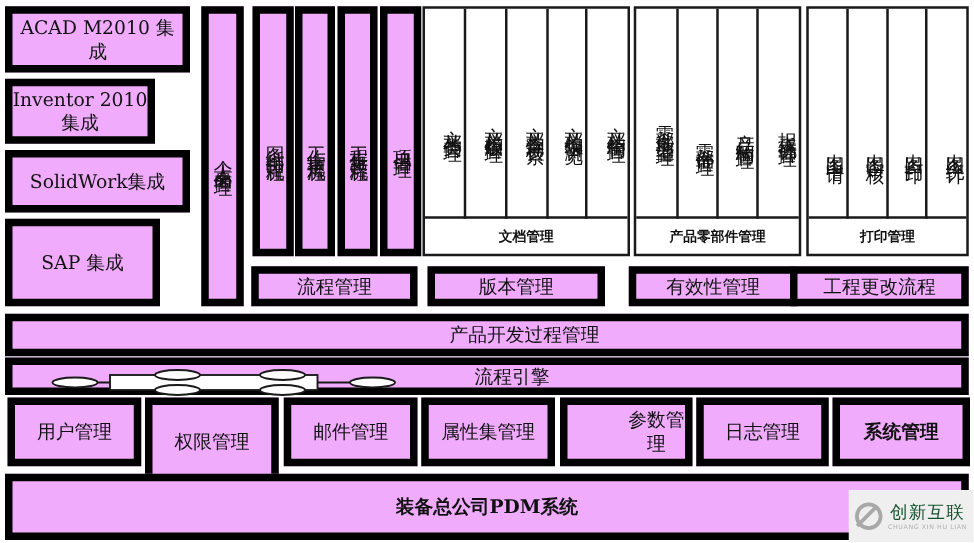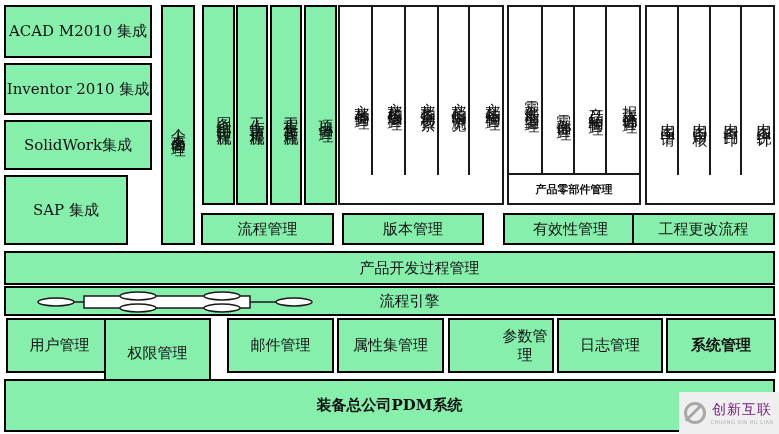--- a/index.html
+++ b/index.html
@@ -1,82 +1,84 @@
 <!DOCTYPE html>
 <html><head>
 <meta charset="utf-8">
 <style>
   html, body { margin:0; padding:0; background:#ffffff; }
   body { width:779px; height:434px; position:relative; overflow:hidden;
          font-family: "DejaVu Sans", "Liberation Sans", sans-serif; color:#111; }
-  .box { position:absolute; box-sizing:border-box; border:2px solid #000000; background:#86efac;
+  .box { position:absolute; box-sizing:border-box; border:6px solid #000000; background:#f0abfc;
          display:flex; align-items:center; justify-content:center; text-align:center; }
   .h { font-size:15px; font-family: "DejaVu Serif", "Liberation Serif", serif; }
   .v { writing-mode: vertical-rl; text-orientation: upright; font-size:15px; letter-spacing:3px;
        font-family: "DejaVu Serif", "Liberation Serif", serif; }
   .vtop { align-items:flex-start; padding-top:18px; }
   .small { font-size:11px; font-weight:bold; }
   .group { position:absolute; box-sizing:border-box; border:2px solid #1a1a1a; background:#fff; }
   .col { position:absolute; top:0; bottom:0; box-sizing:border-box; border-right:2px solid #1a1a1a;
          display:flex; justify-content:center; padding-top:16px; }
   .col:last-child { border-right:none; }
   .glabel { position:absolute; left:0; right:0; bottom:0; height:30px; box-sizing:border-box;
             border-top:2px solid #1a1a1a; display:flex; align-items:center; justify-content:center; }
   .watermark { position:absolute; right:0; bottom:0; width:100px; height:42px; background:#efefef;
                display:flex; align-items:center; justify-content:center; gap:4px; color:#9a9a9a; }
   .wm-icon { width:22px; height:22px; border:3px solid #a8a8a8; border-radius:50%; box-sizing:border-box;
              position:relative; }
   .wm-icon::after { content:""; position:absolute; left:5px; top:-3px; width:3px; height:22px;
                     background:#a8a8a8; transform:rotate(45deg); }
   .wm-text { display:flex; flex-direction:column; align-items:center; }
-  .wm-cn { font-size:14px; color:#701a75; letter-spacing:1px; }
+  .wm-cn { font-size:14px; color:#14532d; letter-spacing:1px; }
   .wm-en { font-size:5px; color:#b0b0b0; letter-spacing:0.5px; }
 </style>
 </head>
 <body>
 
 <div class="box h" style="left:4px;top:5px;width:148px;height:53px;">ACAD M2010 集成</div>
-<div class="box h" style="left:4px;top:63px;width:148px;height:52px;">Inventor 2010 集成</div>
+<div class="box h" style="left:4px;top:63px;width:120px;height:52px;">Inventor 2010 集成</div>
 <div class="box h" style="left:4px;top:120px;width:148px;height:50px;">SolidWork集成</div>
 <div class="box h" style="left:4px;top:175px;width:124px;height:70px;">SAP 集成</div>
 
 <div class="box v" style="left:161px;top:5px;width:34px;height:240px;">个人桌面管理</div>
 
 <div class="box v vtop" style="left:202px;top:5px;width:33px;height:200px;">图纸打印流程</div>
 <div class="box v vtop" style="left:236px;top:5px;width:32px;height:200px;">工作审批流程</div>
 <div class="box v vtop" style="left:270px;top:5px;width:32px;height:200px;">工程更改流程</div>
 <div class="box v vtop" style="left:304px;top:5px;width:33px;height:200px;">项目管理</div>
 
 <div class="group" style="left:338px;top:5px;width:166px;height:200px;">
   <div style="position:absolute;left:0;right:0;top:0;bottom:28px;">
     <div class="col v" style="left:0;width:33px;">文档类管理</div>
     <div class="col v" style="left:33px;width:33px;">文档模版管理</div>
     <div class="col v" style="left:66px;width:33px;">文档查询检索</div>
     <div class="col v" style="left:99px;width:31px;">文档编辑浏览</div>
     <div class="col v" style="left:130px;width:32px;">文档结构管理</div>
   </div>
+  <div class="glabel small">文档管理</div>
 </div>
 
 <div class="group" style="left:507px;top:5px;width:134px;height:200px;">
   <div style="position:absolute;left:0;right:0;top:0;bottom:28px;">
     <div class="col v" style="left:0;width:34px;">零部件类型管理</div>
     <div class="col v" style="left:34px;width:32px;padding-top:38px;">零部件管理</div>
     <div class="col v" style="left:66px;width:32px;padding-top:26px;">产品结构管理</div>
     <div class="col v" style="left:98px;width:32px;padding-top:22px;">报表统计管理</div>
   </div>
   <div class="glabel small">产品零部件管理</div>
 </div>
 
 <div class="group" style="left:645px;top:5px;width:130px;height:200px;">
   <div style="position:absolute;left:0;right:0;top:0;bottom:28px;">
     <div class="col v" style="left:0;width:32px;padding-top:52px;">出图申请</div>
     <div class="col v" style="left:32px;width:32px;padding-top:52px;">出图审核</div>
     <div class="col v" style="left:64px;width:31px;padding-top:52px;">出图打印</div>
     <div class="col v" style="left:95px;width:31px;padding-top:52px;">出图统计</div>
   </div>
+  <div class="glabel small">打印管理</div>
 </div>
 
 <div class="box h" style="left:201px;top:213px;width:133px;height:32px;">流程管理</div>
 <div class="box h" style="left:342px;top:213px;width:142px;height:32px;">版本管理</div>
 <div class="box h" style="left:491px;top:213px;width:135px;height:32px;margin-left:12px;">有效性管理</div>
 <div class="box h" style="left:632px;top:213px;width:143px;height:32px;">工程更改流程</div>
 
 <div class="box h" style="left:4px;top:251px;width:771px;height:34px;padding-left:60px;">产品开发过程管理</div>
 
 <div class="box" style="left:4px;top:286px;width:771px;height:30px;">
@@ -90,21 +92,21 @@
       <ellipse cx="106" cy="21" rx="18" ry="4"></ellipse>
       <ellipse cx="190" cy="9" rx="18" ry="4"></ellipse>
       <ellipse cx="190" cy="21" rx="18" ry="4"></ellipse>
       <ellipse cx="262" cy="15" rx="18" ry="4"></ellipse>
     </g>
   </svg>
   <span class="h" style="padding-left:40px;">流程引擎</span>
 </div>
 
 <div class="box h" style="left:6px;top:318px;width:107px;height:55px;">用户管理</div>
-<div class="box h" style="left:104px;top:318px;width:107px;height:71px;">权限管理</div>
+<div class="box h" style="left:116px;top:318px;width:107px;height:71px;">权限管理</div>
 <div class="box h" style="left:227px;top:318px;width:107px;height:55px;">邮件管理</div>
 <div class="box h" style="left:337px;top:318px;width:107px;height:55px;">属性集管理</div>
 <div class="box h" style="left:448px;top:318px;width:106px;height:55px;padding-left:48px;">参数管理</div>
 <div class="box h" style="left:557px;top:318px;width:106px;height:55px;">日志管理</div>
 <div class="box h" style="left:666px;top:318px;width:110px;height:55px;font-weight:bold;">系统管理</div>
 
 <div class="box h" style="left:4px;top:379px;width:771px;height:53px;font-weight:bold;">装备总公司PDM系统</div>
 
 <div class="watermark">
   <span class="wm-icon"></span>

